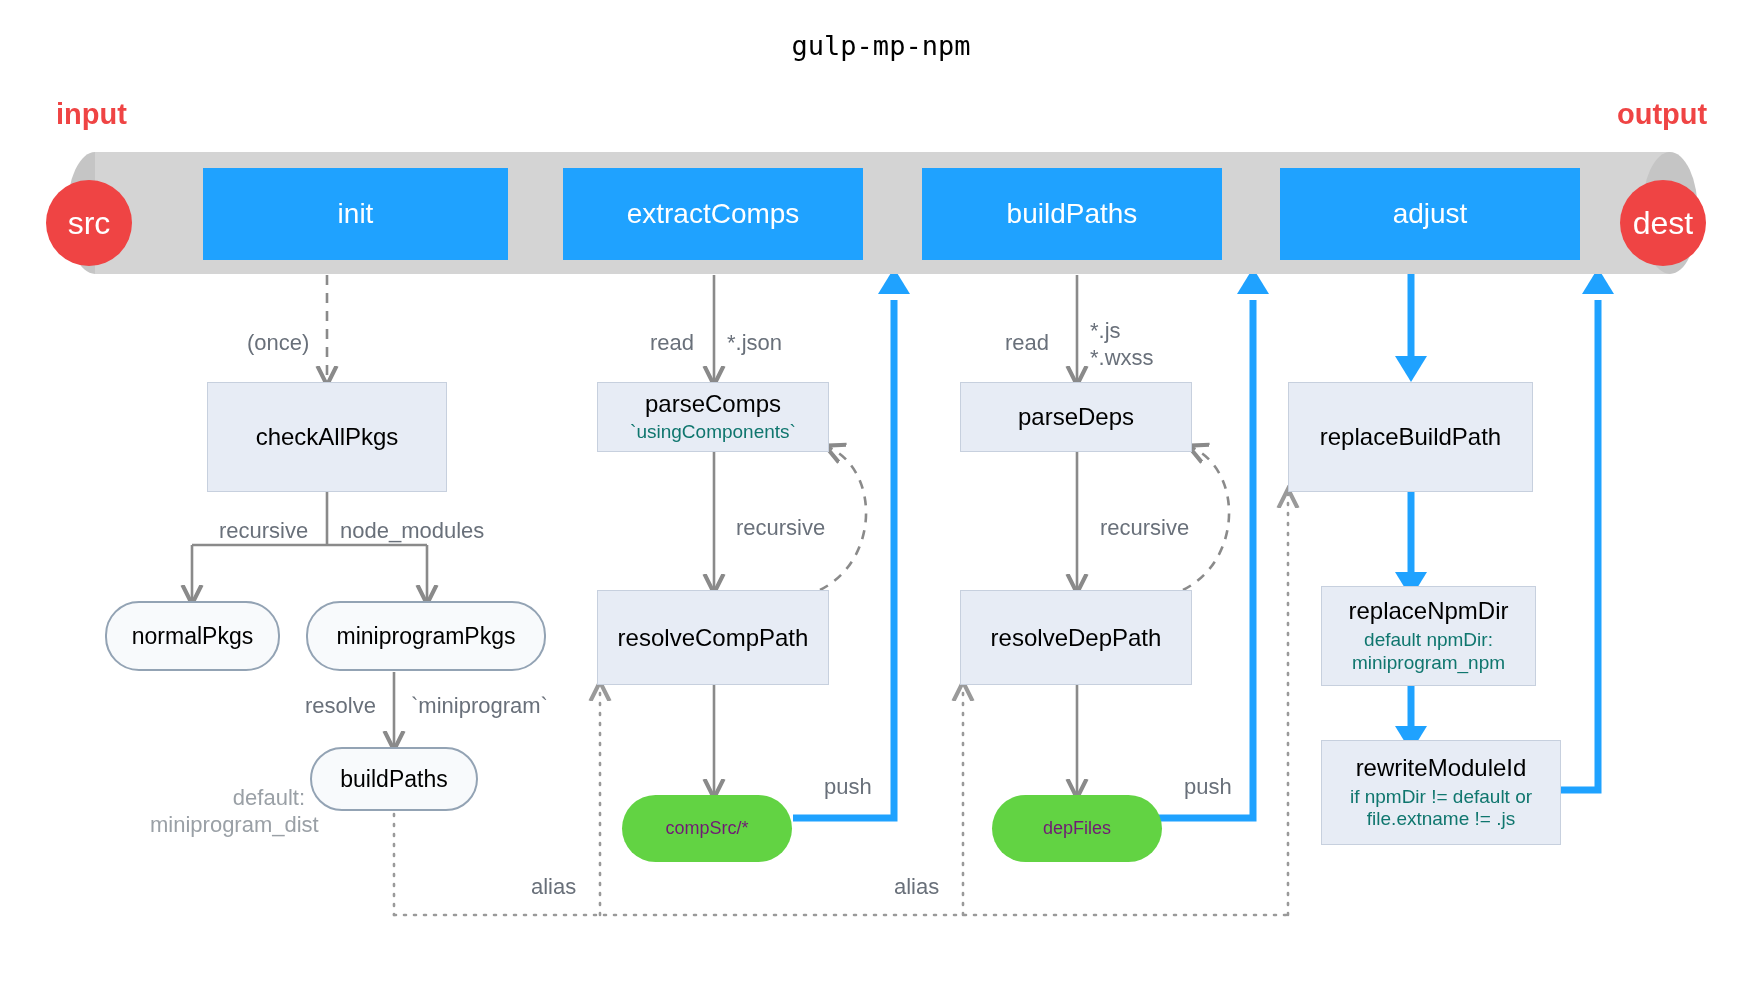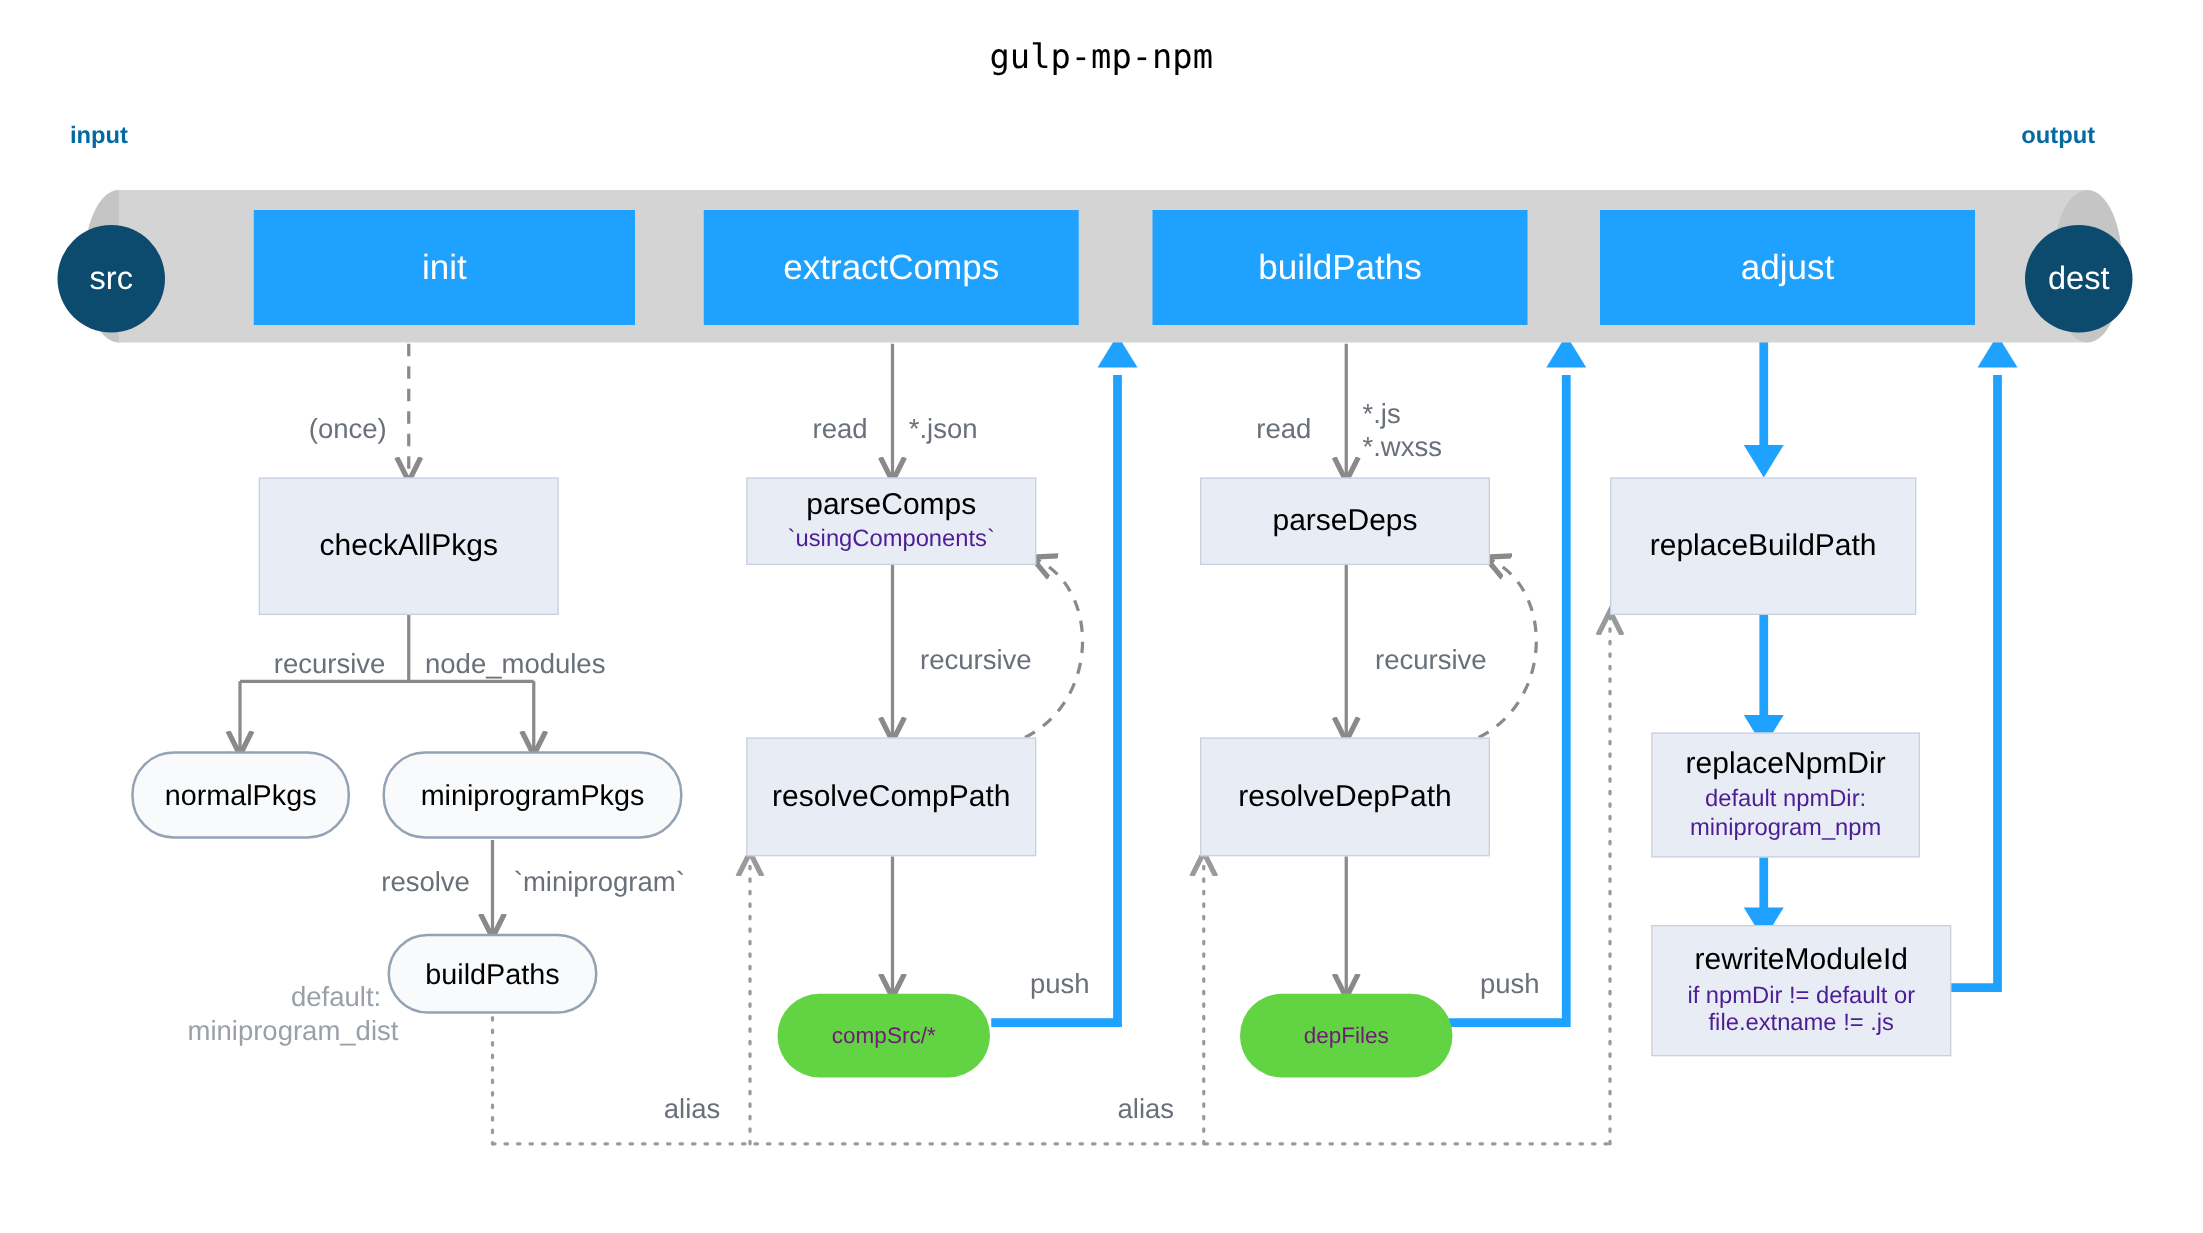--- a/index.html
+++ b/index.html
@@ -55,23 +55,23 @@
     left: 0;
     top: 86px;
     width: 1762px;
     text-align: center;
     font-size: 29px;
     color: #000000;
     font-weight: 400;
   }
   .edge-label-big {
     position: absolute;
-    font-size: 19px;
+    font-size: 29px;
     font-weight: 700;
-    color: #0369a1;
+    color: #ef4444;
   }
 
   
   .pipe-body {
     position: absolute;
     left: 95px;
     top: 152px;
     width: 1575px;
     height: 122px;
     background: #d4d4d4;
@@ -92,23 +92,23 @@
     background: #1fa2ff;
     color: #ffffff;
     font-size: 28px;
     font-weight: 400;
     top: 168px;
     height: 92px;
   }
 
   
   .endpoint {
-    background: #0c4a6e;
+    background: #ef4444;
     color: #ffffff;
-    font-size: 26px;
+    font-size: 32px;
     border-radius: 50%;
   }
   
   .green-pill {
     background: #62d343;
     color: #701a75;
     font-size: 18px;
     border-radius: 38px;
   }
 
@@ -118,21 +118,21 @@
     border: 1px solid #c7d0de;
     color: #000000;
   }
   .proc .ttl {
     font-size: 24px;
     font-weight: 400;
     color: #000000;
   }
   .proc .sub {
     font-size: 19px;
-    color: #4c1d95;
+    color: #0f766e;
     margin-top: 4px;
     line-height: 1.2;
   }
 
   
   .wpill {
     background: #f8fafc;
     border: 2px solid #93a3b4;
     border-radius: 34px;
     color: #000000;

